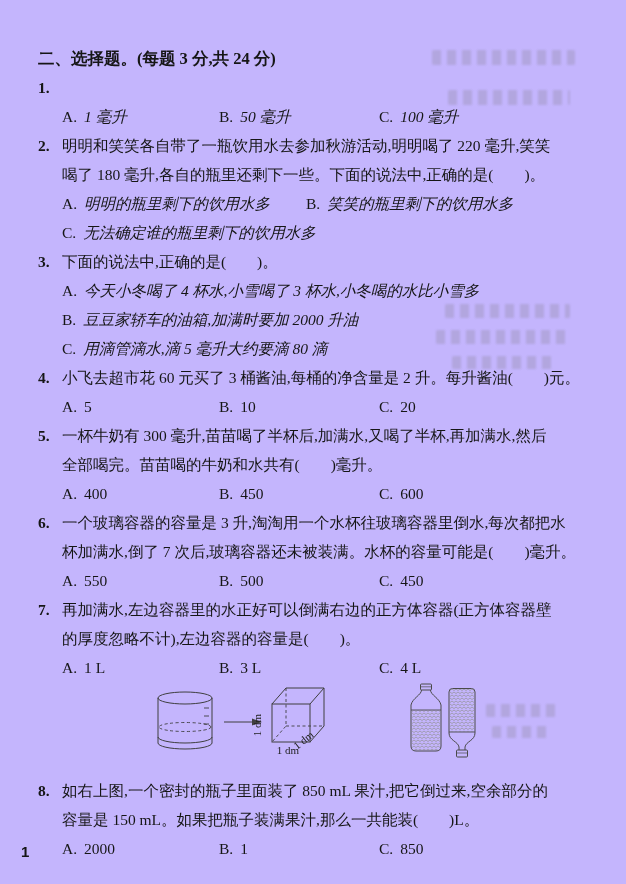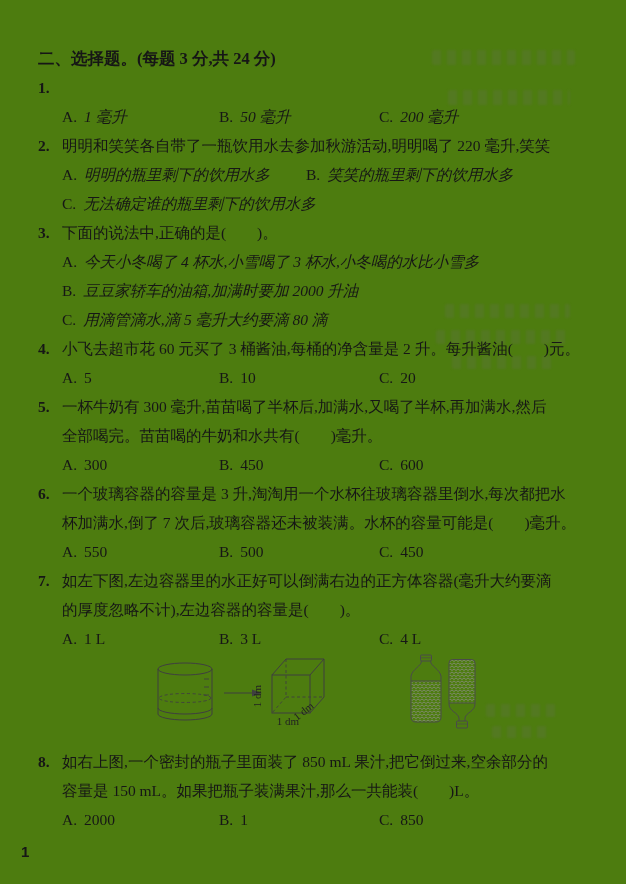--- a/index.html
+++ b/index.html
@@ -1,20 +1,20 @@
 <!DOCTYPE html>
 <html><head>
 <meta charset="utf-8">
 <style>
   html,body{margin:0;padding:0;background:#e8e8e6;}
   .page{
     position:relative;
     width:626px;height:884px;
     margin:0 auto;
-    background:#4d7c0f;
+    background:#c4b5fd;
     color:#161616;
     font-family:"Liberation Serif","DejaVu Serif",serif;
     font-size:15.5px;
     line-height:29px;
     box-sizing:border-box;
     padding:44px 28px 0 38px;
     overflow:hidden;
   }
   .content{position:relative;z-index:1;}
   .sec-title{font-weight:bold;font-size:16.5px;white-space:pre;}
@@ -68,30 +68,34 @@
         <span class="opt c1">
             <span class="ol">A.</span>
             <span class="ot kai">1 毫升</span>
           </span>
         <span class="opt c2">
             <span class="ol">B.</span>
             <span class="ot kai">50 毫升</span>
           </span>
         <span class="opt">
             <span class="ol">C.</span>
-            <span class="ot kai">200 毫升</span>
+            <span class="ot kai">100 毫升</span>
           </span>
       </div>
     </div>
 
     <div class="q">
       <div class="line">
         <span class="qnum">2.</span>
         <span class="txt">明明和笑笑各自带了一瓶饮用水去参加秋游活动,明明喝了 220 毫升,笑笑</span>
       </div>
+      <div class="line">
+        <span class="qnum"></span>
+        <span class="txt">喝了 180 毫升,各自的瓶里还剩下一些。下面的说法中,正确的是(　　)。</span>
+      </div>
       <div class="opts">
         <span class="opt a2">
             <span class="ol">A.</span>
             <span class="ot kai">明明的瓶里剩下的饮用水多</span>
           </span>
         <span class="opt">
             <span class="ol">B.</span>
             <span class="ot kai">笑笑的瓶里剩下的饮用水多</span>
           </span>
       </div>
@@ -154,21 +158,21 @@
         <span class="qnum">5.</span>
         <span class="txt">一杯牛奶有 300 毫升,苗苗喝了半杯后,加满水,又喝了半杯,再加满水,然后</span>
       </div>
       <div class="line">
         <span class="qnum"></span>
         <span class="txt">全部喝完。苗苗喝的牛奶和水共有(　　)毫升。</span>
       </div>
       <div class="opts">
         <span class="opt c1">
             <span class="ol">A.</span>
-            <span class="ot">300</span>
+            <span class="ot">400</span>
           </span>
         <span class="opt c2">
             <span class="ol">B.</span>
             <span class="ot">450</span>
           </span>
         <span class="opt">
             <span class="ol">C.</span>
             <span class="ot">600</span>
           </span>
       </div>
@@ -195,21 +199,21 @@
         <span class="opt">
             <span class="ol">C.</span>
             <span class="ot">450</span>
           </span>
       </div>
     </div>
 
     <div class="q">
       <div class="line">
         <span class="qnum">7.</span>
-        <span class="txt">如左下图,左边容器里的水正好可以倒满右边的正方体容器(毫升大约要滴</span>
+        <span class="txt">再加满水,左边容器里的水正好可以倒满右边的正方体容器(正方体容器壁</span>
       </div>
       <div class="line">
         <span class="qnum"></span>
         <span class="txt">的厚度忽略不计),左边容器的容量是(　　)。</span>
       </div>
       <div class="opts">
         <span class="opt c1">
             <span class="ol">A.</span>
             <span class="ot">1 L</span>
           </span>

